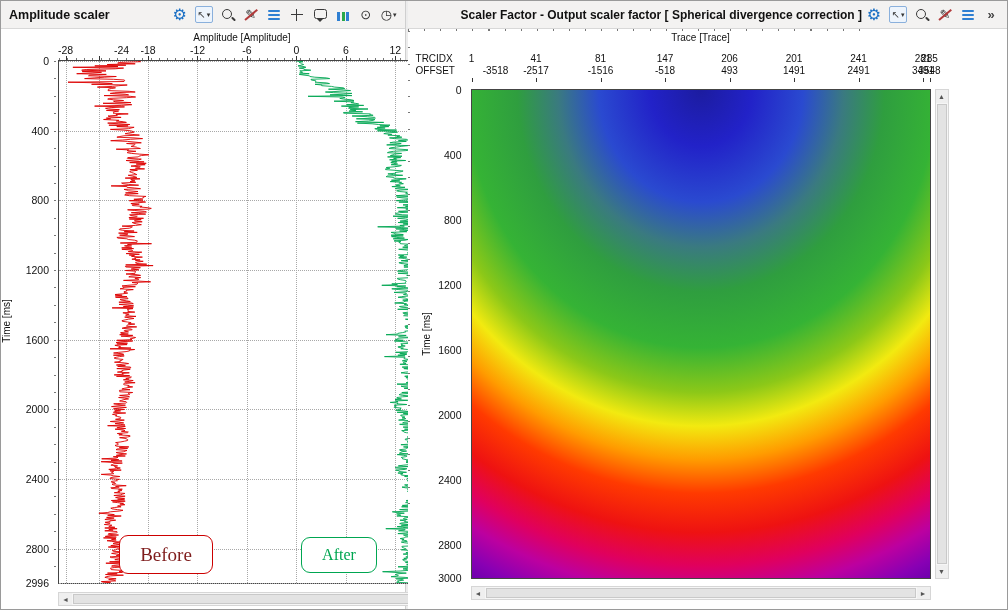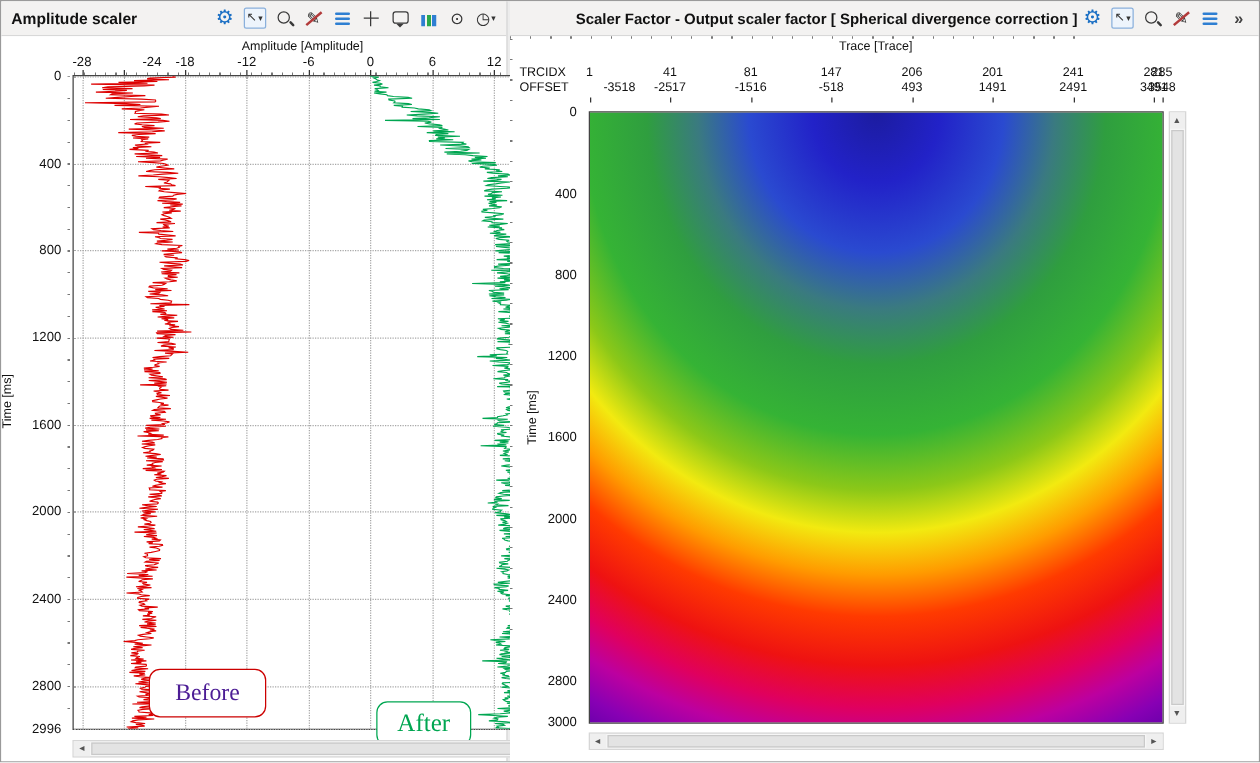--- a/index.html
+++ b/index.html
@@ -52,21 +52,21 @@
   #l-plot .rticks{position:absolute;right:0;top:0;width:2px;height:100%;background:repeating-linear-gradient(180deg,#888 0 1px,transparent 1px 17.42px);}
   .vgrid{position:absolute;top:0;bottom:0;width:0;border-left:1px dotted #a8a8a8;}
   .hgrid{position:absolute;left:0;right:0;height:0;border-top:1px dotted #a8a8a8;}
   #l-traces{position:absolute;left:0;top:0;}
   #l-yticks{position:absolute;left:8px;top:32px;width:44px;height:522px;}
   .ytick{position:absolute;right:4px;transform:translateY(-50%);font-size:10.5px;color:#111;}
   .vlabel{position:absolute;width:60px;height:12px;text-align:center;font-size:10px;color:#111;transform:rotate(-90deg);}
   #l-ylabel{left:-24px;top:286px;}
   .legend{position:absolute;font-family:"Liberation Serif",serif;background:#fff;display:flex;align-items:center;justify-content:center;border-radius:9px;border:1.5px solid #cc0000;}
   #legend-before{left:60px;top:474px;width:92px;height:37px;font-size:19px;}
-  #legend-after{left:242px;top:500px;width:74px;height:34px;font-size:20px;}
+  #legend-after{left:242px;top:476px;width:74px;height:34px;font-size:16px;}
 
   
   .hscroll,.vscroll{position:absolute;display:flex;background:#f6f6f6;border:1px solid #d6d6d6;box-sizing:border-box;}
   .hscroll{height:14px;}
   .vscroll{width:14px;flex-direction:column;}
   #l-hscroll{left:57px;top:563px;width:368px;}
   #r-hscroll{left:63px;top:557px;width:460px;}
   #r-vscroll{left:527px;top:60px;height:490px;}
   .sbtn{flex:0 0 13px;display:flex;align-items:center;justify-content:center;font-size:7px;color:#555;background:#efefef;}
   .hscroll .sbtn{height:100%;}
@@ -179,21 +179,21 @@
             <div class="hgrid" style="top: 66.76%;"></div>
             <div class="hgrid" style="top: 80.11%;"></div>
             <div class="hgrid" style="top: 93.46%;"></div>
             <div class="hgrid" style="top: 100%;"></div>
           </div>
         <div class="rticks"></div>
         <svg id="l-traces" width="366" height="522">
             <polyline points="79.0,0.0 81.5,0.7 60.8,1.4 58.7,2.1 76.2,2.8 48.2,3.5 66.9,4.2 35.8,4.9 59.0,5.6 13.9,6.3 64.6,7.1 56.2,7.8 27.3,8.5 22.7,9.2 47.0,9.9 23.2,10.6 42.5,11.3 33.1,12.0 17.7,12.7 47.3,13.4 30.7,14.1 29.5,14.8 57.3,15.5 45.8,16.2 35.1,16.9 25.6,17.6 54.4,18.3 65.4,19.0 65.6,19.8 65.0,20.5 9.0,21.2 42.0,21.9 53.3,22.6 32.6,23.3 68.2,24.0 59.8,24.7 53.3,25.4 38.4,26.1 56.5,26.8 52.3,27.5 49.3,28.2 49.4,28.9 49.0,29.6 70.2,30.3 76.2,31.0 55.7,31.7 51.2,32.4 66.1,33.2 69.6,33.9 45.0,34.6 71.2,35.3 76.6,36.0 67.4,36.7 50.6,37.4 48.7,38.1 54.7,38.8 64.6,39.5 54.5,40.2 56.7,40.9 72.0,41.6 44.0,42.3 64.2,43.0 72.8,43.7 62.8,44.4 35.6,45.1 65.5,45.9 52.1,46.6 46.5,47.3 49.5,48.0 60.4,48.7 47.4,49.4 59.6,50.1 54.3,50.8 54.9,51.5 54.1,52.2 69.2,52.9 56.9,53.6 58.4,54.3 49.0,55.0 51.0,55.7 62.1,56.4 47.3,57.1 51.7,57.8 44.6,58.5 59.9,59.3 57.3,60.0 64.2,60.7 67.4,61.4 48.7,62.1 59.8,62.8 70.8,63.5 49.9,64.2 69.1,64.9 57.8,65.6 75.1,66.3 72.1,67.0 69.4,67.7 51.4,68.4 64.1,69.1 71.8,69.8 73.9,70.5 75.2,71.2 69.5,72.0 66.1,72.7 73.1,73.4 80.4,74.1 64.9,74.8 60.8,75.5 57.9,76.2 75.0,76.9 83.6,77.6 71.4,78.3 63.6,79.0 51.7,79.7 68.5,80.4 76.1,81.1 82.3,81.8 67.6,82.5 76.2,83.2 75.4,83.9 74.7,84.6 72.1,85.4 77.4,86.1 78.3,86.8 81.4,87.5 57.2,88.2 69.7,88.9 68.0,89.6 76.9,90.3 69.1,91.0 68.2,91.7 72.4,92.4 80.4,93.1 89.9,93.8 82.6,94.5 79.9,95.2 79.3,95.9 68.8,96.6 68.3,97.3 82.3,98.1 79.5,98.8 67.0,99.5 74.1,100.2 85.1,100.9 70.7,101.6 87.2,102.3 77.2,103.0 86.2,103.7 77.9,104.4 72.0,105.1 81.3,105.8 79.7,106.5 76.4,107.2 85.6,107.9 70.9,108.6 78.4,109.3 72.2,110.0 70.6,110.7 72.5,111.5 74.8,112.2 76.5,112.9 77.8,113.6 69.2,114.3 73.1,115.0 75.9,115.7 77.9,116.4 66.2,117.1 81.0,117.8 71.9,118.5 72.4,119.2 76.0,119.9 71.1,120.6 76.8,121.3 62.6,122.0 63.8,122.7 69.7,123.4 79.6,124.2 52.1,124.9 67.9,125.6 68.0,126.3 75.7,127.0 81.5,127.7 65.0,128.4 68.2,129.1 69.3,129.8 79.0,130.5 74.3,131.2 66.5,131.9 79.2,132.6 67.2,133.3 65.7,134.0 70.5,134.7 86.9,135.4 84.0,136.1 84.5,136.8 82.4,137.6 74.9,138.3 84.0,139.0 70.3,139.7 84.3,140.4 86.6,141.1 78.7,141.8 71.9,142.5 80.3,143.2 72.9,143.9 73.8,144.6 83.1,145.3 80.9,146.0 88.9,146.7 92.3,147.4 89.8,148.1 68.6,148.8 75.8,149.5 85.3,150.3 87.4,151.0 72.3,151.7 79.3,152.4 86.7,153.1 70.6,153.8 72.0,154.5 78.3,155.2 77.5,155.9 69.9,156.6 84.5,157.3 70.3,158.0 82.2,158.7 75.7,159.4 75.6,160.1 83.2,160.8 73.2,161.5 74.6,162.2 77.7,162.9 82.4,163.7 76.6,164.4 63.1,165.1 73.4,165.8 72.3,166.5 70.5,167.2 60.8,167.9 60.2,168.6 63.7,169.3 75.1,170.0 65.2,170.7 78.2,171.4 59.6,172.1 69.0,172.8 68.2,173.5 60.7,174.2 70.6,174.9 75.5,175.6 57.9,176.4 59.0,177.1 67.9,177.8 69.3,178.5 75.5,179.2 78.3,179.9 78.0,180.6 77.9,181.3 61.3,182.0 92.5,182.7 68.5,183.4 72.6,184.1 65.5,184.8 68.3,185.5 72.7,186.2 62.7,186.9 74.6,187.6 62.9,188.3 73.0,189.0 73.6,189.8 69.3,190.5 82.8,191.2 75.5,191.9 67.1,192.6 80.4,193.3 70.2,194.0 75.5,194.7 72.5,195.4 83.4,196.1 75.6,196.8 76.8,197.5 72.9,198.2 81.1,198.9 76.4,199.6 84.2,200.3 78.5,201.0 76.4,201.7 77.7,202.5 87.7,203.2 66.7,203.9 94.1,204.6 66.3,205.3 66.8,206.0 81.4,206.7 73.5,207.4 72.2,208.1 79.8,208.8 66.3,209.5 76.6,210.2 76.2,210.9 76.2,211.6 76.0,212.3 67.0,213.0 78.2,213.7 81.6,214.4 71.9,215.1 69.8,215.9 81.7,216.6 75.9,217.3 79.7,218.0 79.5,218.7 64.5,219.4 80.0,220.1 91.6,220.8 73.0,221.5 79.0,222.2 78.2,222.9 77.5,223.6 68.9,224.3 63.0,225.0 76.4,225.7 64.2,226.4 64.8,227.1 61.0,227.8 74.3,228.6 67.3,229.3 67.9,230.0 65.0,230.7 65.0,231.4 68.7,232.1 63.8,232.8 56.1,233.5 63.1,234.2 56.2,234.9 68.0,235.6 56.6,236.3 68.9,237.0 69.0,237.7 61.0,238.4 62.2,239.1 67.5,239.8 71.3,240.5 59.9,241.2 72.8,242.0 74.3,242.7 60.0,243.4 68.3,244.1 74.6,244.8 64.4,245.5 74.3,246.2 53.1,246.9 74.0,247.6 68.3,248.3 69.7,249.0 68.7,249.7 68.9,250.4 75.8,251.1 63.9,251.8 67.2,252.5 70.2,253.2 66.6,253.9 67.0,254.7 77.0,255.4 65.7,256.1 70.5,256.8 75.0,257.5 69.4,258.2 66.1,258.9 63.0,259.6 63.2,260.3 68.6,261.0 72.1,261.7 69.4,262.4 75.8,263.1 68.9,263.8 67.9,264.5 67.3,265.2 77.7,265.9 64.5,266.6 63.1,267.3 72.5,268.1 73.2,268.8 65.3,269.5 65.6,270.2 69.5,270.9 61.6,271.6 61.9,272.3 69.3,273.0 60.7,273.7 73.8,274.4 62.1,275.1 71.8,275.8 76.6,276.5 74.7,277.2 71.1,277.9 72.9,278.6 57.9,279.3 73.7,280.0 61.2,280.8 57.1,281.5 68.5,282.2 57.8,282.9 68.1,283.6 55.9,284.3 59.3,285.0 61.6,285.7 59.6,286.4 72.0,287.1 51.0,287.8 75.7,288.5 70.2,289.2 70.5,289.9 67.1,290.6 59.8,291.3 54.6,292.0 62.9,292.7 64.8,293.4 54.4,294.2 65.2,294.9 60.5,295.6 57.2,296.3 55.1,297.0 56.9,297.7 64.0,298.4 63.3,299.1 60.8,299.8 61.3,300.5 55.5,301.2 65.5,301.9 69.6,302.6 63.1,303.3 57.4,304.0 66.4,304.7 58.7,305.4 71.5,306.1 71.8,306.9 57.8,307.6 71.2,308.3 65.1,309.0 62.8,309.7 63.2,310.4 58.4,311.1 70.3,311.8 62.9,312.5 64.4,313.2 55.2,313.9 70.6,314.6 57.5,315.3 72.4,316.0 71.5,316.7 66.8,317.4 70.1,318.1 64.4,318.8 74.2,319.5 70.7,320.3 65.7,321.0 76.1,321.7 66.4,322.4 64.4,323.1 65.4,323.8 70.2,324.5 68.7,325.2 73.7,325.9 69.0,326.6 65.3,327.3 62.9,328.0 71.0,328.7 60.4,329.4 60.8,330.1 60.7,330.8 73.7,331.5 69.2,332.2 70.5,333.0 70.4,333.7 60.6,334.4 68.1,335.1 70.5,335.8 59.6,336.5 65.7,337.2 69.6,337.9 64.9,338.6 62.7,339.3 60.6,340.0 67.1,340.7 67.7,341.4 66.8,342.1 54.7,342.8 58.9,343.5 66.4,344.2 58.0,344.9 52.5,345.6 67.4,346.4 60.7,347.1 54.5,347.8 65.4,348.5 55.7,349.2 61.6,349.9 55.7,350.6 54.4,351.3 66.7,352.0 56.9,352.7 53.5,353.4 58.1,354.1 56.4,354.8 58.4,355.5 61.5,356.2 61.9,356.9 61.0,357.6 56.5,358.3 65.3,359.1 60.0,359.8 51.3,360.5 59.8,361.2 64.7,361.9 56.0,362.6 61.4,363.3 66.0,364.0 48.6,364.7 66.3,365.4 61.6,366.1 57.9,366.8 66.6,367.5 56.1,368.2 64.1,368.9 66.0,369.6 62.4,370.3 69.3,371.0 68.5,371.7 58.3,372.5 63.3,373.2 59.9,373.9 70.9,374.6 71.1,375.3 68.4,376.0 60.6,376.7 66.0,377.4 68.0,378.1 68.8,378.8 68.6,379.5 65.4,380.2 61.9,380.9 56.6,381.6 59.0,382.3 59.0,383.0 59.1,383.7 56.0,384.4 57.6,385.2 69.8,385.9 60.3,386.6 68.7,387.3 58.1,388.0 57.0,388.7 68.0,389.4 66.2,390.1 64.3,390.8 57.1,391.5 59.4,392.2 67.5,392.9 61.1,393.6 57.3,394.3 66.3,395.0 54.3,395.7 59.0,396.4 57.0,397.1 42.7,397.8 59.7,398.6 52.0,399.3 63.1,400.0 42.1,400.7 52.2,401.4 63.3,402.1 54.8,402.8 53.6,403.5 51.9,404.2 58.6,404.9 55.3,405.6 56.0,406.3 61.3,407.0 57.5,407.7 49.8,408.4 62.2,409.1 50.9,409.8 54.6,410.5 52.5,411.3 54.1,412.0 54.8,412.7 42.2,413.4 51.7,414.1 54.1,414.8 60.8,415.5 54.0,416.2 51.2,416.9 51.0,417.6 60.5,418.3 57.5,419.0 58.3,419.7 52.5,420.4 52.3,421.1 56.0,421.8 56.7,422.5 53.0,423.2 54.5,423.9 67.2,424.7 56.6,425.4 60.2,426.1 51.8,426.8 52.6,427.5 63.3,428.2 59.5,428.9 62.8,429.6 58.8,430.3 60.9,431.0 55.3,431.7 65.9,432.4 63.6,433.1 61.8,433.8 54.9,434.5 66.1,435.2 59.6,435.9 56.6,436.6 65.6,437.4 58.6,438.1 65.6,438.8 52.3,439.5 66.2,440.2 53.5,440.9 58.4,441.6 64.6,442.3 60.9,443.0 65.9,443.7 60.6,444.4 58.5,445.1 62.1,445.8 55.4,446.5 51.8,447.2 53.3,447.9 58.4,448.6 64.0,449.3 60.7,450.0 51.3,450.8 48.8,451.5 39.9,452.2 49.0,452.9 55.3,453.6 48.7,454.3 62.2,455.0 54.0,455.7 47.6,456.4 55.1,457.1 48.2,457.8 45.9,458.5 56.7,459.2 50.9,459.9 51.0,460.6 46.1,461.3 51.2,462.0 50.3,462.7 45.3,463.5 52.9,464.2 50.8,464.9 49.8,465.6 55.9,466.3 45.8,467.0 58.1,467.7 49.8,468.4 54.1,469.1 45.8,469.8 57.9,470.5 58.2,471.2 57.8,471.9 49.6,472.6 49.1,473.3 59.5,474.0 50.0,474.7 46.2,475.4 57.3,476.1 44.5,476.9 56.9,477.6 52.5,478.3 57.2,479.0 48.0,479.7 52.7,480.4 62.3,481.1 55.6,481.8 54.0,482.5 61.8,483.2 56.6,483.9 51.8,484.6 60.0,485.3 49.3,486.0 57.4,486.7 65.8,487.4 57.9,488.1 56.9,488.8 53.3,489.6 54.3,490.3 67.1,491.0 57.9,491.7 52.6,492.4 57.5,493.1 61.9,493.8 57.4,494.5 60.1,495.2 51.0,495.9 52.3,496.6 64.6,497.3 59.6,498.0 55.8,498.7 64.1,499.4 67.7,500.1 50.6,500.8 66.2,501.5 46.9,502.2 64.8,503.0 63.7,503.7 54.7,504.4 52.6,505.1 67.6,505.8 55.2,506.5 51.4,507.2 52.1,507.9 52.2,508.6 61.1,509.3 64.1,510.0 60.0,510.7 63.5,511.4 48.5,512.1 58.2,512.8 46.5,513.5 64.4,514.2 51.6,514.9 47.2,515.7 45.9,516.4 49.7,517.1 57.1,517.8 49.7,518.5 55.1,519.2 56.7,519.9 42.3,520.6 51.6,521.3 43.4,522.0" fill="none" stroke="#dd0000" stroke-width="0.9"></polyline>
             <polyline points="236.8,0.0 244.0,0.7 240.1,1.4 241.7,2.1 242.5,2.8 244.6,3.5 242.3,4.2 239.0,4.9 245.1,5.6 246.9,6.3 240.2,7.1 245.2,7.8 245.1,8.5 251.8,9.2 240.8,9.9 242.6,10.6 243.6,11.3 240.6,12.0 250.2,12.7 240.2,13.4 245.0,14.1 250.5,14.8 250.9,15.5 255.8,16.2 267.5,16.9 270.7,17.6 252.0,18.3 252.2,19.0 256.8,19.8 257.0,20.5 256.1,21.2 267.7,21.9 270.5,22.6 256.0,23.3 263.0,24.0 262.7,24.7 272.5,25.4 275.7,26.1 284.3,26.8 285.7,27.5 269.5,28.2 284.7,28.9 291.6,29.6 280.1,30.3 266.4,31.0 274.8,31.7 292.9,32.4 284.4,33.2 271.0,33.9 292.9,34.6 249.0,35.3 283.3,36.0 286.1,36.7 280.8,37.4 284.7,38.1 292.5,38.8 294.9,39.5 275.0,40.2 294.9,40.9 291.9,41.6 296.3,42.3 299.7,43.0 287.7,43.7 304.7,44.4 282.4,45.1 299.7,45.9 289.9,46.6 289.5,47.3 309.0,48.0 291.2,48.7 296.9,49.4 290.0,50.1 303.6,50.8 284.5,51.5 284.6,52.2 311.5,52.9 310.8,53.6 314.1,54.3 293.1,55.0 308.3,55.7 315.6,56.4 316.4,57.1 297.4,57.8 315.9,58.5 314.5,59.3 309.4,60.0 296.5,60.7 324.7,61.4 298.4,62.1 313.1,62.8 319.3,63.5 331.0,64.2 320.9,64.9 329.8,65.6 318.2,66.3 326.1,67.0 315.8,67.7 318.4,68.4 337.6,69.1 318.4,69.8 336.2,70.5 338.5,71.2 327.2,72.0 324.8,72.7 332.8,73.4 328.9,74.1 340.8,74.8 337.7,75.5 342.8,76.2 330.5,76.9 335.1,77.6 347.4,78.3 348.7,79.0 339.4,79.7 347.3,80.4 334.3,81.1 330.9,81.8 342.2,82.5 338.5,83.2 327.7,83.9 348.9,84.6 342.1,85.4 337.4,86.1 331.4,86.8 330.0,87.5 341.0,88.2 351.7,88.9 346.9,89.6 334.6,90.3 330.1,91.0 328.4,91.7 342.6,92.4 334.9,93.1 334.2,93.8 331.4,94.5 343.0,95.2 328.6,95.9 341.8,96.6 334.6,97.3 337.6,98.1 330.6,98.8 346.7,99.5 332.6,100.2 338.1,100.9 331.8,101.6 334.6,102.3 338.6,103.0 332.2,103.7 342.4,104.4 340.7,105.1 335.1,105.8 327.3,106.5 330.9,107.2 326.5,107.9 326.6,108.6 336.0,109.3 344.1,110.0 342.2,110.7 336.1,111.5 336.9,112.2 328.9,112.9 334.3,113.6 343.7,114.3 328.3,115.0 327.1,115.7 334.6,116.4 334.6,117.1 347.2,117.8 341.2,118.5 332.4,119.2 340.8,119.9 331.2,120.6 342.6,121.3 340.3,122.0 344.4,122.7 338.7,123.4 336.8,124.2 341.3,124.9 332.9,125.6 346.0,126.3 338.4,127.0 336.3,127.7 351.7,128.4 341.1,129.1 337.6,129.8 340.3,130.5 348.4,131.2 346.4,131.9 347.1,132.6 363.4,133.3 346.7,134.0 337.1,134.7 355.8,135.4 337.8,136.1 343.0,136.8 352.8,137.6 354.7,138.3 343.9,139.0 337.4,139.7 355.3,140.4 339.9,141.1 357.7,141.8 350.3,142.5 353.3,143.2 344.0,143.9 353.8,144.6 346.5,145.3 351.1,146.0 338.3,146.7 352.3,147.4 346.8,148.1 355.3,148.8 354.4,149.5 339.5,150.3 350.3,151.0 340.6,151.7 336.6,152.4 336.7,153.1 343.7,153.8 362.2,154.5 334.0,155.2 351.3,155.9 346.3,156.6 338.6,157.3 346.6,158.0 350.9,158.7 347.0,159.4 341.1,160.1 351.7,160.8 339.0,161.5 350.9,162.2 344.2,162.9 351.5,163.7 340.9,164.4 345.3,165.1 318.7,165.8 342.2,166.5 349.5,167.2 337.0,167.9 345.8,168.6 350.7,169.3 340.6,170.0 347.9,170.7 332.1,171.4 335.3,172.1 335.5,172.8 344.3,173.5 332.1,174.2 344.3,174.9 332.5,175.6 337.8,176.4 345.4,177.1 334.2,177.8 349.1,178.5 346.0,179.2 335.0,179.9 341.9,180.6 339.8,181.3 341.5,182.0 341.3,182.7 352.0,183.4 347.3,184.1 345.4,184.8 353.7,185.5 343.7,186.2 352.8,186.9 353.3,187.6 339.7,188.3 348.1,189.0 356.2,189.8 353.7,190.5 356.1,191.2 348.3,191.9 356.8,192.6 356.9,193.3 339.3,194.0 344.8,194.7 340.8,195.4 347.8,196.1 339.7,196.8 345.6,197.5 348.1,198.2 358.6,198.9 342.2,199.6 354.1,200.3 345.4,201.0 339.9,201.7 341.8,202.5 350.2,203.2 346.6,203.9 344.9,204.6 356.3,205.3 344.9,206.0 358.3,206.7 355.6,207.4 349.5,208.1 348.2,208.8 340.2,209.5 338.5,210.2 347.6,210.9 355.7,211.6 339.0,212.3 352.1,213.0 355.7,213.7 347.7,214.4 355.1,215.1 349.1,215.9 352.4,216.6 338.5,217.3 338.5,218.0 341.3,218.7 346.0,219.4 347.2,220.1 346.9,220.8 346.4,221.5 347.0,222.2 332.8,222.9 338.4,223.6 322.8,224.3 346.8,225.0 337.6,225.7 344.3,226.4 350.1,227.1 332.8,227.8 339.9,228.6 350.1,229.3 349.0,230.0 347.0,230.7 335.0,231.4 347.4,232.1 347.2,232.8 344.5,233.5 350.2,234.2 350.5,234.9 342.7,235.6 339.0,236.3 346.3,237.0 347.2,237.7 349.6,238.4 343.7,239.1 349.1,239.8 345.0,240.5 344.7,241.2 335.7,242.0 347.5,242.7 345.2,243.4 350.6,244.1 347.3,244.8 340.4,245.5 342.2,246.2 351.7,246.9 354.8,247.6 338.7,248.3 364.3,249.0 349.3,249.7 349.8,250.4 349.7,251.1 343.9,251.8 344.4,252.5 358.7,253.2 345.6,253.9 344.6,254.7 354.3,255.4 354.0,256.1 356.7,256.8 360.0,257.5 346.4,258.2 350.5,258.9 356.9,259.6 351.6,260.3 358.5,261.0 357.5,261.7 359.3,262.4 359.2,263.1 357.2,263.8 348.1,264.5 345.8,265.2 350.6,265.9 346.3,266.6 347.4,267.3 352.8,268.1 350.8,268.8 353.1,269.5 345.8,270.2 346.7,270.9 343.5,271.6 339.1,272.3 339.0,273.0 327.0,273.7 347.2,274.4 339.5,275.1 340.6,275.8 353.9,276.5 338.9,277.2 338.7,277.9 336.4,278.6 344.4,279.3 335.4,280.0 346.1,280.8 351.5,281.5 351.3,282.2 341.8,282.9 343.4,283.6 342.1,284.3 346.2,285.0 339.1,285.7 339.3,286.4 344.4,287.1 341.8,287.8 348.7,288.5 351.2,289.2 349.7,289.9 351.3,290.6 336.7,291.3 347.9,292.0 340.8,292.7 347.7,293.4 338.9,294.2 346.1,294.9 325.5,295.6 345.9,296.3 345.8,297.0 344.8,297.7 349.1,298.4 348.3,299.1 343.3,299.8 348.0,300.5 345.3,301.2 344.2,301.9 347.1,302.6 340.9,303.3 354.1,304.0 355.4,304.7 354.5,305.4 343.2,306.1 357.6,306.9 344.8,307.6 350.3,308.3 357.4,309.0 354.9,309.7 357.5,310.4 346.5,311.1 342.0,311.8 348.2,312.5 352.8,313.2 366.0,313.9 350.3,314.6 345.7,315.3 355.6,316.0 346.9,316.7 353.3,317.4 348.5,318.1 358.5,318.8 360.0,319.5 348.8,320.3 356.2,321.0 347.1,321.7 357.5,322.4 338.0,323.1 348.0,323.8 366.0,324.5 342.0,325.2 345.1,325.9 353.3,326.6 345.1,327.3 353.8,328.0 355.9,328.7 349.0,329.4 351.5,330.1 353.5,330.8 342.8,331.5 354.7,332.2 341.7,333.0 340.1,333.7 343.8,334.4 353.0,335.1 343.6,335.8 338.0,336.5 337.6,337.2 342.4,337.9 336.1,338.6 348.8,339.3 336.5,340.0 339.0,340.7 331.2,341.4 339.1,342.1 337.9,342.8 347.8,343.5 335.2,344.2 337.4,344.9 335.5,345.6 335.2,346.4 342.2,347.1 341.1,347.8 341.5,348.5 336.8,349.2 344.9,349.9 349.9,350.6 338.1,351.3 351.5,352.0 344.3,352.7 352.3,353.4 341.7,354.1 341.9,354.8 344.7,355.5 346.0,356.2 343.0,356.9 346.8,357.6 345.0,358.3 339.6,359.1 355.0,359.8 352.5,360.5 345.1,361.2 343.6,361.9 355.8,362.6 340.6,363.3 346.9,364.0 356.8,364.7 357.4,365.4 344.1,366.1 355.1,366.8 360.0,367.5 345.5,368.2 358.2,368.9 342.7,369.6 344.4,370.3 344.8,371.0 347.4,371.7 356.7,372.5 351.8,373.2 355.5,373.9 360.6,374.6 352.0,375.3 348.2,376.0 354.2,376.7 349.8,377.4 346.2,378.1 346.4,378.8 359.2,379.5 352.2,380.2 348.0,380.9 353.6,381.6 352.2,382.3 351.7,383.0 341.9,383.7 354.0,384.4 354.2,385.2 344.5,385.9 349.2,386.6 347.5,387.3 346.9,388.0 340.6,388.7 340.9,389.4 347.6,390.1 342.4,390.8 342.2,391.5 340.3,392.2 349.7,392.9 338.2,393.6 344.8,394.3 348.1,395.0 346.6,395.7 342.3,396.4 343.6,397.1 343.4,397.8 347.1,398.6 352.0,399.3 347.0,400.0 350.2,400.7 347.1,401.4 352.1,402.1 353.2,402.8 351.0,403.5 344.2,404.2 339.3,404.9 348.9,405.6 336.3,406.3 337.2,407.0 347.9,407.7 346.1,408.4 336.6,409.1 340.3,409.8 340.3,410.5 347.5,411.3 338.9,412.0 344.0,412.7 341.7,413.4 342.8,414.1 349.3,414.8 345.6,415.5 356.0,416.2 350.6,416.9 348.0,417.6 348.7,418.3 354.3,419.0 348.2,419.7 350.6,420.4 355.6,421.1 351.0,421.8 353.2,422.5 353.8,423.2 345.6,423.9 348.4,424.7 354.9,425.4 343.0,426.1 346.5,426.8 358.0,427.5 348.4,428.2 360.4,428.9 355.9,429.6 348.4,430.3 354.1,431.0 351.6,431.7 351.8,432.4 366.0,433.1 356.3,433.8 360.1,434.5 350.8,435.2 359.0,435.9 349.4,436.6 353.3,437.4 366.0,438.1 357.3,438.8 347.2,439.5 360.0,440.2 347.4,440.9 346.6,441.6 358.0,442.3 348.7,443.0 352.0,443.7 343.3,444.4 350.6,445.1 342.6,445.8 354.1,446.5 352.7,447.2 354.0,447.9 340.6,448.6 353.1,449.3 352.0,450.0 333.3,450.8 338.2,451.5 345.3,452.2 337.6,452.9 340.7,453.6 341.9,454.3 337.8,455.0 349.1,455.7 349.5,456.4 345.0,457.1 344.4,457.8 348.3,458.5 341.0,459.2 346.7,459.9 345.5,460.6 351.9,461.3 342.3,462.0 340.6,462.7 349.9,463.5 342.3,464.2 350.4,464.9 338.2,465.6 343.5,466.3 350.5,467.0 326.8,467.7 346.1,468.4 345.7,469.1 339.5,469.8 352.8,470.5 351.3,471.2 346.7,471.9 338.9,472.6 355.6,473.3 344.5,474.0 345.8,474.7 353.9,475.4 346.1,476.1 345.4,476.9 341.2,477.6 345.0,478.3 342.9,479.0 347.6,479.7 348.2,480.4 342.3,481.1 345.6,481.8 353.0,482.5 353.6,483.2 359.2,483.9 358.9,484.6 343.2,485.3 342.8,486.0 344.3,486.7 345.7,487.4 347.2,488.1 342.2,488.8 352.2,489.6 355.7,490.3 349.9,491.0 346.9,491.7 352.3,492.4 344.2,493.1 358.0,493.8 348.6,494.5 358.7,495.2 346.8,495.9 353.8,496.6 344.8,497.3 347.7,498.0 343.6,498.7 344.5,499.4 346.0,500.1 353.8,500.8 346.5,501.5 350.7,502.2 353.7,503.0 347.6,503.7 351.6,504.4 352.2,505.1 339.0,505.8 351.2,506.5 349.3,507.2 344.0,507.9 348.3,508.6 349.8,509.3 341.1,510.0 323.6,510.7 336.0,511.4 347.3,512.1 338.4,512.8 336.3,513.5 339.3,514.2 338.9,514.9 332.1,515.7 346.1,516.4 351.7,517.1 337.1,517.8 343.5,518.5 344.6,519.2 338.6,519.9 339.6,520.6 337.5,521.3 353.3,522.0" fill="none" stroke="#00a651" stroke-width="0.9"></polyline>
           </svg>
-        <div class="legend" id="legend-before" style="border-color: rgb(204, 0, 0); color: #4c1d95;">
+        <div class="legend" id="legend-before" style="border-color: rgb(204, 0, 0); color: #7f1d1d;">
           <span>Before</span>
         </div>
         <div class="legend" id="legend-after" style="border-color: rgb(0, 166, 81); color: rgb(0, 166, 81);">
           <span>After</span>
         </div>
       </div>
       <div class="hscroll" id="l-hscroll">
         <span class="sbtn">◄</span>
         <span class="sthumb"></span>
         <span class="sbtn">►</span>

